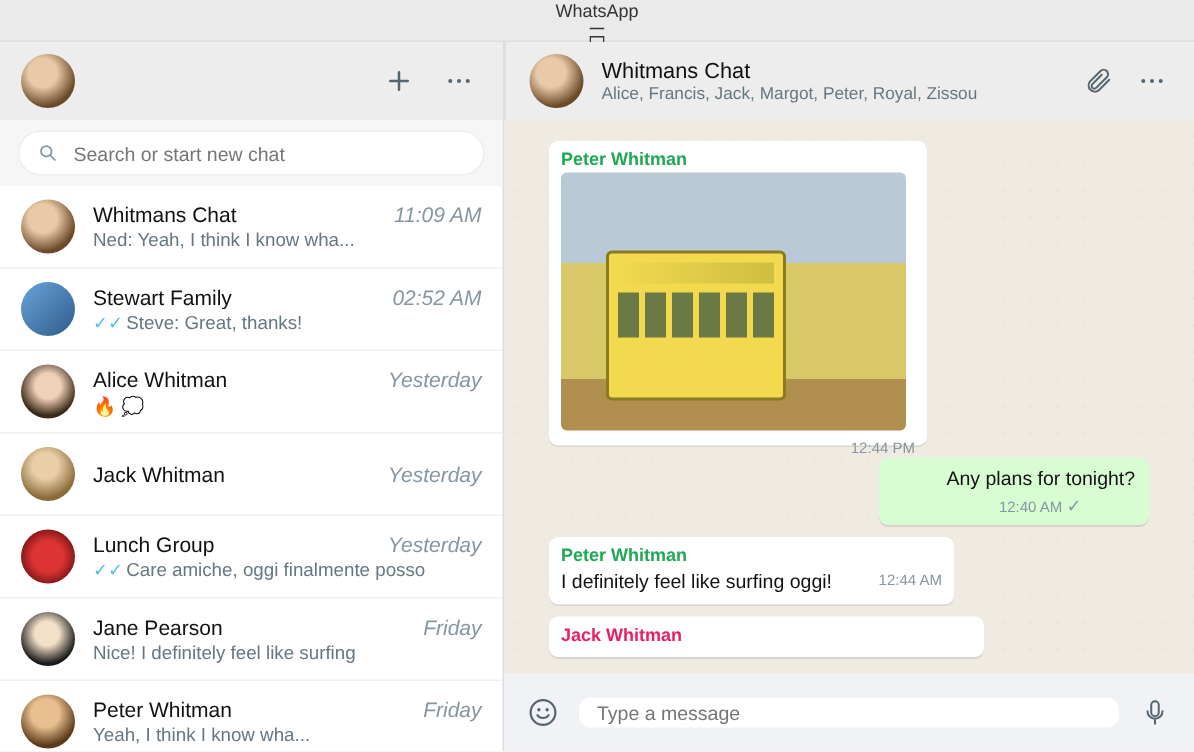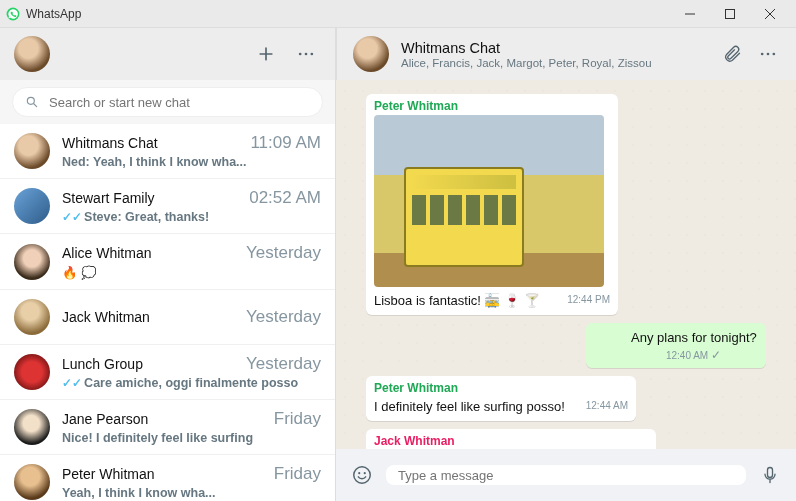--- a/index.html
+++ b/index.html
@@ -1,39 +1,39 @@
 <!DOCTYPE html>
 <html><head>
 <meta charset="utf-8">
 <style>
   * { box-sizing: border-box; margin: 0; padding: 0; font-family: -apple-system, "Segoe UI", Helvetica, Arial, sans-serif; }
   body { width: 796px; height: 501px; overflow: hidden; background: #fff; }
-  .titlebar { height: 28px; background: #eaeaea; display: flex; align-items: center; padding: 0 6px; border-bottom: 1px solid #ddd; }
+  .titlebar { height: 28px; background: #eaeaea; display: flex; align-items: center; padding: 0 6px; border-bottom: 1px solid #ddd; flex-direction: column; }
   .titlebar .logo { width: 14px; height: 14px; margin-right: 6px; }
   .titlebar .title { font-size: 12px; color: #333; flex: 1; }
   .titlebar .winbtn { width: 40px; height: 28px; display: flex; align-items: center; justify-content: center; color: #555; }
   .winbtn svg { width: 10px; height: 10px; }
   .app { display: flex; height: 473px; }
   .sidebar { width: 336px; border-right: 1px solid #ddd; display: flex; flex-direction: column; background: #fff; }
   .side-header { height: 52px; background: #ededed; display: flex; align-items: center; padding: 0 14px; gap: 10px; }
   .avatar { width: 36px; height: 36px; border-radius: 50%; background: linear-gradient(135deg,#c49a6c,#7a5230); flex: none; }
   .avatar.small { width: 36px; height: 36px; }
   .side-header .spacer { flex: 1; }
   .iconbtn { width: 24px; height: 24px; display: flex; align-items: center; justify-content: center; color: #54656f; cursor: pointer; }
   .iconbtn.big { width: 30px; }
   .searchbar { height: 44px; padding: 7px 12px; background: #f6f6f6; }
   .searchbox { background: #fff; border-radius: 18px; height: 30px; display: flex; align-items: center; padding: 0 12px; gap: 10px; color: #8696a0; border:1px solid #eee;}
   .searchbox input { border: none; outline: none; font-size: 13px; flex: 1; color: #333; background: transparent; }
   .chatlist { flex: 1; overflow: hidden; }
   .chat-item { display: flex; align-items: center; padding: 9px 14px; border-bottom: 1px solid #f0f0f0; cursor: pointer; }
   .chat-item .meta { flex: 1; min-width: 0; margin-left: 12px; }
   .chat-item .row1 { display: flex; align-items: baseline; }
   .chat-item .name { font-size: 14px; color: #111; font-weight: 400; flex: 1; white-space: nowrap; overflow: hidden; text-overflow: ellipsis; }
-  .chat-item .time { font-size: 17px; color: #8696a0; }
-  .chat-item .preview { font-size: 12.5px; color: #667781; white-space: nowrap; overflow: hidden; text-overflow: ellipsis; margin-top: 2px; font-weight: bold; }
+  .chat-item .time { font-size: 14px; color: #8696a0; font-style: italic; }
+  .chat-item .preview { font-size: 12.5px; color: #667781; white-space: nowrap; overflow: hidden; text-overflow: ellipsis; margin-top: 2px; }
   .ticks { color: #53bdeb; margin-right: 2px; font-size: 12px;}
   .tick-grey { color: #8696a0; margin-right: 2px; font-size: 12px;}
   .main { flex: 1; display: flex; flex-direction: column; background: #efeae2; background-image: radial-gradient(rgba(0,0,0,0.015) 1px, transparent 1px); background-size: 18px 18px; }
   .main-header { height: 52px; background: #ededed; display: flex; align-items: center; padding: 0 16px; gap: 12px; border-left:1px solid #ddd; }
   .mh-titles { flex: 1; }
   .mh-title { font-size: 14.5px; color: #111; font-weight: 500; }
   .mh-sub { font-size: 11.5px; color: #667781; margin-top: 1px; }
   .messages { flex: 1; padding: 14px 30px 8px; overflow: hidden; }
   .msg { max-width: 320px; background: #fff; border-radius: 6px; padding: 5px 8px 6px; box-shadow: 0 1px 0.5px rgba(0,0,0,.1); margin-bottom: 8px; position: relative; }
   .msg.out { background: #d9fdd3; margin-left: auto; padding-left: 45px; }
@@ -206,32 +206,31 @@
           </svg>
         </div>
     </div>
 
     <div class="messages">
       <div class="msg" style="width:252px;">
         <div class="author peter">Peter Whitman</div>
         <div class="imgph">
             <div class="tram"></div>
           </div>
-        <span class="body">Lisboa is fantastic! 🚋 🍷 🍸</span>
         <span class="time inline">12:44 PM</span>
       </div>
 
       <div class="msg out" style="max-width:180px;">
         <span class="body">Any plans for tonight?</span>
         <div class="time"><span>12:40 AM</span> <span class="tick-grey">✓</span></div>
       </div>
 
       <div class="msg" style="max-width:270px;">
         <div class="author peter">Peter Whitman</div>
-        <span class="body">I definitely feel like surfing posso!</span>
+        <span class="body">I definitely feel like surfing oggi!</span>
         <span class="time inline">12:44 AM</span>
       </div>
 
       <div class="msg" style="max-width:290px;">
         <div class="author jack">Jack Whitman</div>
 
       </div>
     </div>
 
     <div class="composer">

